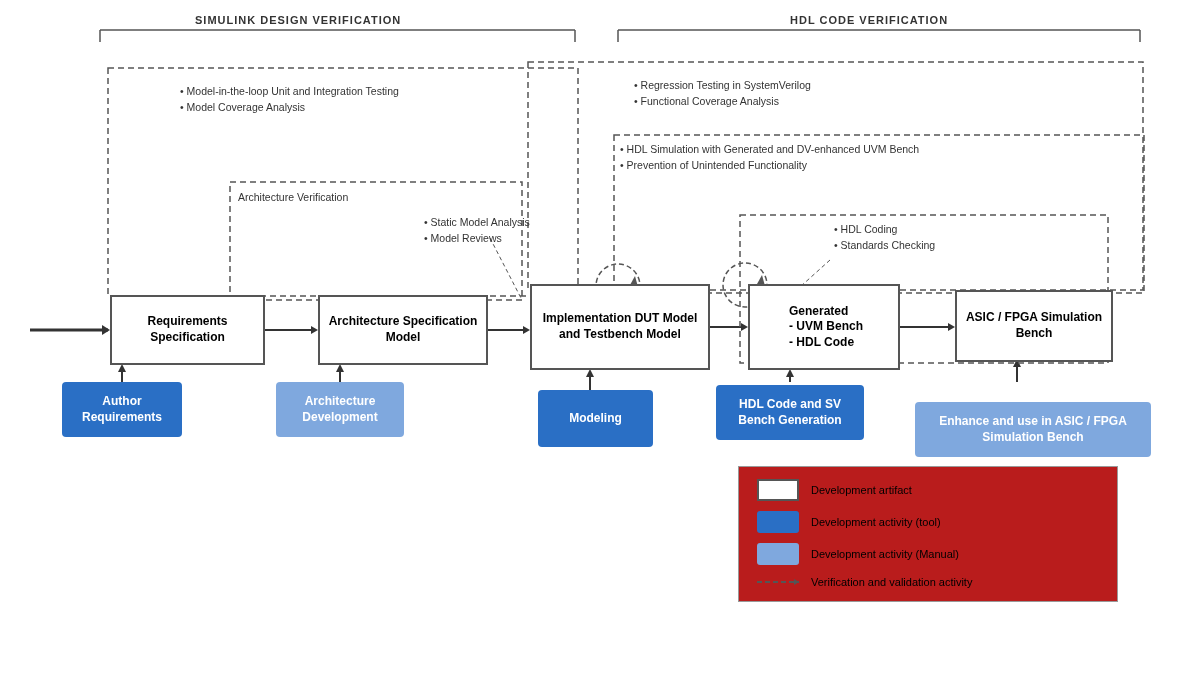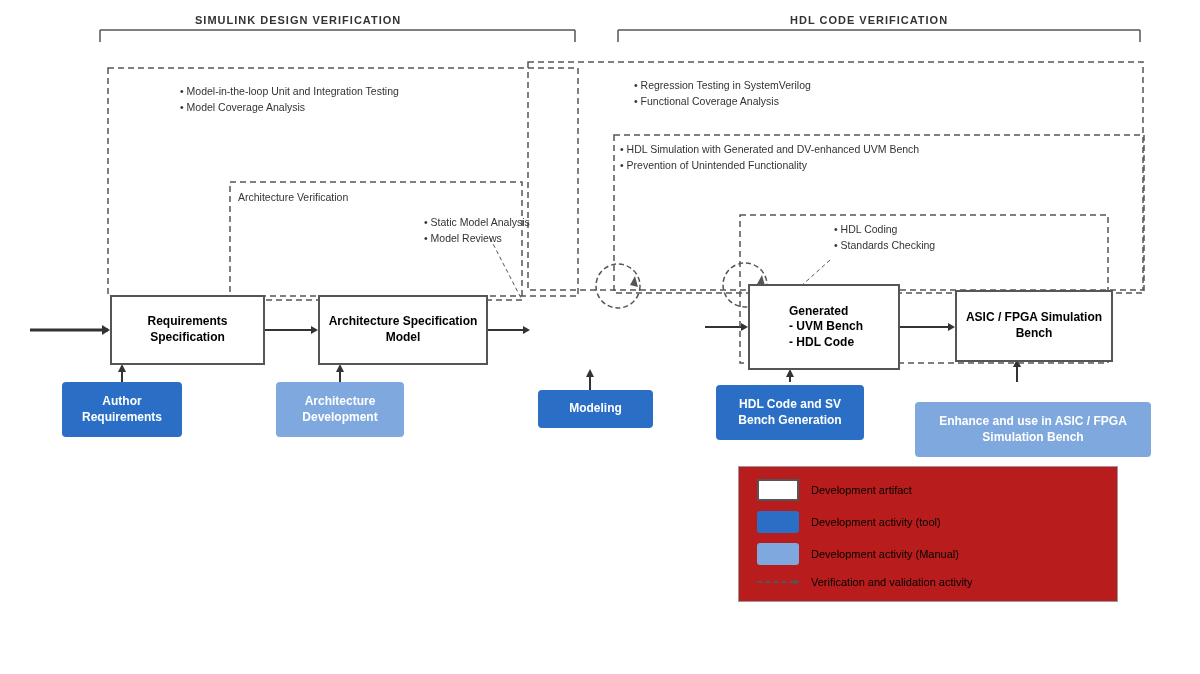--- a/index.html
+++ b/index.html
@@ -198,36 +198,41 @@
   <div class="artifact-box" style="left:110px; top:295px; width:155px; height:70px;">
     <span>Requirements
 Specification</span>
   </div>
 
   <div class="artifact-box" style="left:318px; top:295px; width:170px; height:70px;">
     <span>Architecture
 Specification Model</span>
   </div>
 
+  <div class="artifact-box" style="left:530px; top:284px; width:180px; height:86px;">
+    <span>Implementation
+DUT Model and
+Testbench Model</span>
+  </div>
 
   <div class="artifact-box" style="left:748px; top:284px; width:152px; height:86px; text-align:left; padding-left:10px;">
     <span>Generated<br>- UVM Bench<br>- HDL Code</span>
   </div>
 
   <div class="artifact-box" style="left:955px; top:290px; width:158px; height:72px;">
     <span>ASIC / FPGA
 Simulation Bench</span>
   </div>
 
   <div class="activity-tool" style="left:62px; top:382px; width:120px; height:55px;">
     <span>Author
 Requirements</span>
   </div>
 
-  <div class="activity-tool" style="left:538px; top:390px; width:115px; height:38px;">
+  <div class="activity-tool" style="left:538px; top:390px; width:115px; height:57px;">
     <span>Modeling</span>
   </div>
 
   <div class="activity-tool" style="left:716px; top:385px; width:148px; height:55px;">
     <span>HDL Code and SV
 Bench Generation</span>
   </div>
 
   <div class="activity-manual" style="left:276px; top:382px; width:128px; height:55px;">
     <span>Architecture

